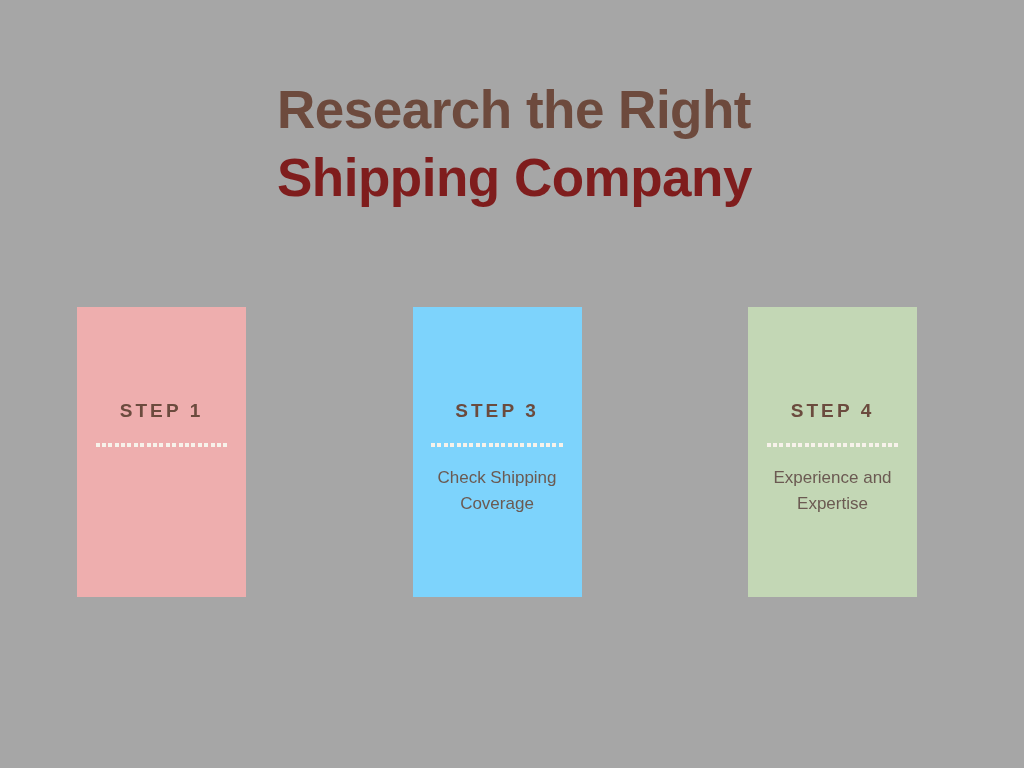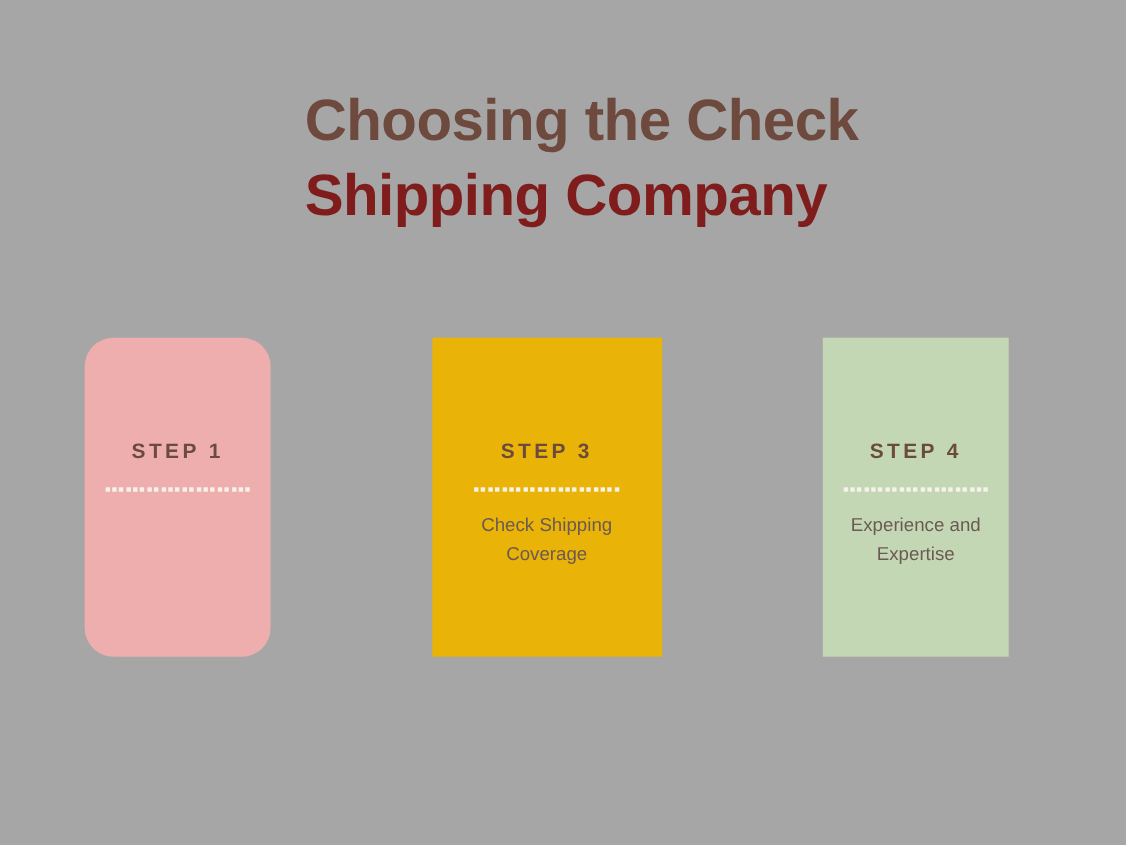--- a/index.html
+++ b/index.html
@@ -85,32 +85,32 @@
   .card-desc {
     margin-top: 18px;
     font-size: 17px;
     line-height: 26px;
     color: #6b5a52;
     text-align: center;
     width: 160px;
   }
 
   
-  .card-1 { background: #eeaeae; border-radius: 26px; }
+  .card-1 { background: #eeaeae; }
   .card-2 { background: #bfd5da; }
   .card-3 { background: #efd093; }
   .card-4 { background: #c3d7b5; }
 </style>
 </head>
 <body style="background: rgb(166, 166, 166);">
 
 <div class="slide">
 
   <div class="title-block">
-    <div class="title-line" style="color: rgb(109, 74, 61);">Choosing the Check</div>
+    <div class="title-line" style="color: rgb(109, 74, 61);">Research the Right</div>
     <div class="title-line" style="color: #7f1d1d;">Shipping Company</div>
   </div>
 
   <div class="cards">
 
     <div class="card card-1" style="background: rgb(238, 174, 174);">
       <div class="card-inner">
         <div class="step-label" style="color: rgb(107, 75, 62);">STEP 1</div>
         <div class="dot-divider">
             <i style="background: rgb(247, 242, 234);"></i>
@@ -132,21 +132,21 @@
             <i style="background: rgb(247, 242, 234);"></i>
             <i style="background: rgb(247, 242, 234);"></i>
             <i style="background: rgb(247, 242, 234);"></i>
             <i style="background: rgb(247, 242, 234);"></i>
             <i style="background: rgb(247, 242, 234);"></i>
           </div>
       </div>
     </div>
 
 
-    <div class="card card-3" style="background: #eab308; padding-left: 40px;">
+    <div class="card card-3" style="background: #7dd3fc;">
       <div class="card-inner">
         <div class="step-label" style="color: rgb(107, 75, 62);">STEP 3</div>
         <div class="dot-divider">
             <i style="background: rgb(247, 242, 234);"></i>
             <i style="background: rgb(247, 242, 234);"></i>
             <i style="background: rgb(247, 242, 234);"></i>
             <i style="background: rgb(247, 242, 234);"></i>
             <i style="background: rgb(247, 242, 234);"></i>
             <i style="background: rgb(247, 242, 234);"></i>
             <i style="background: rgb(247, 242, 234);"></i>

